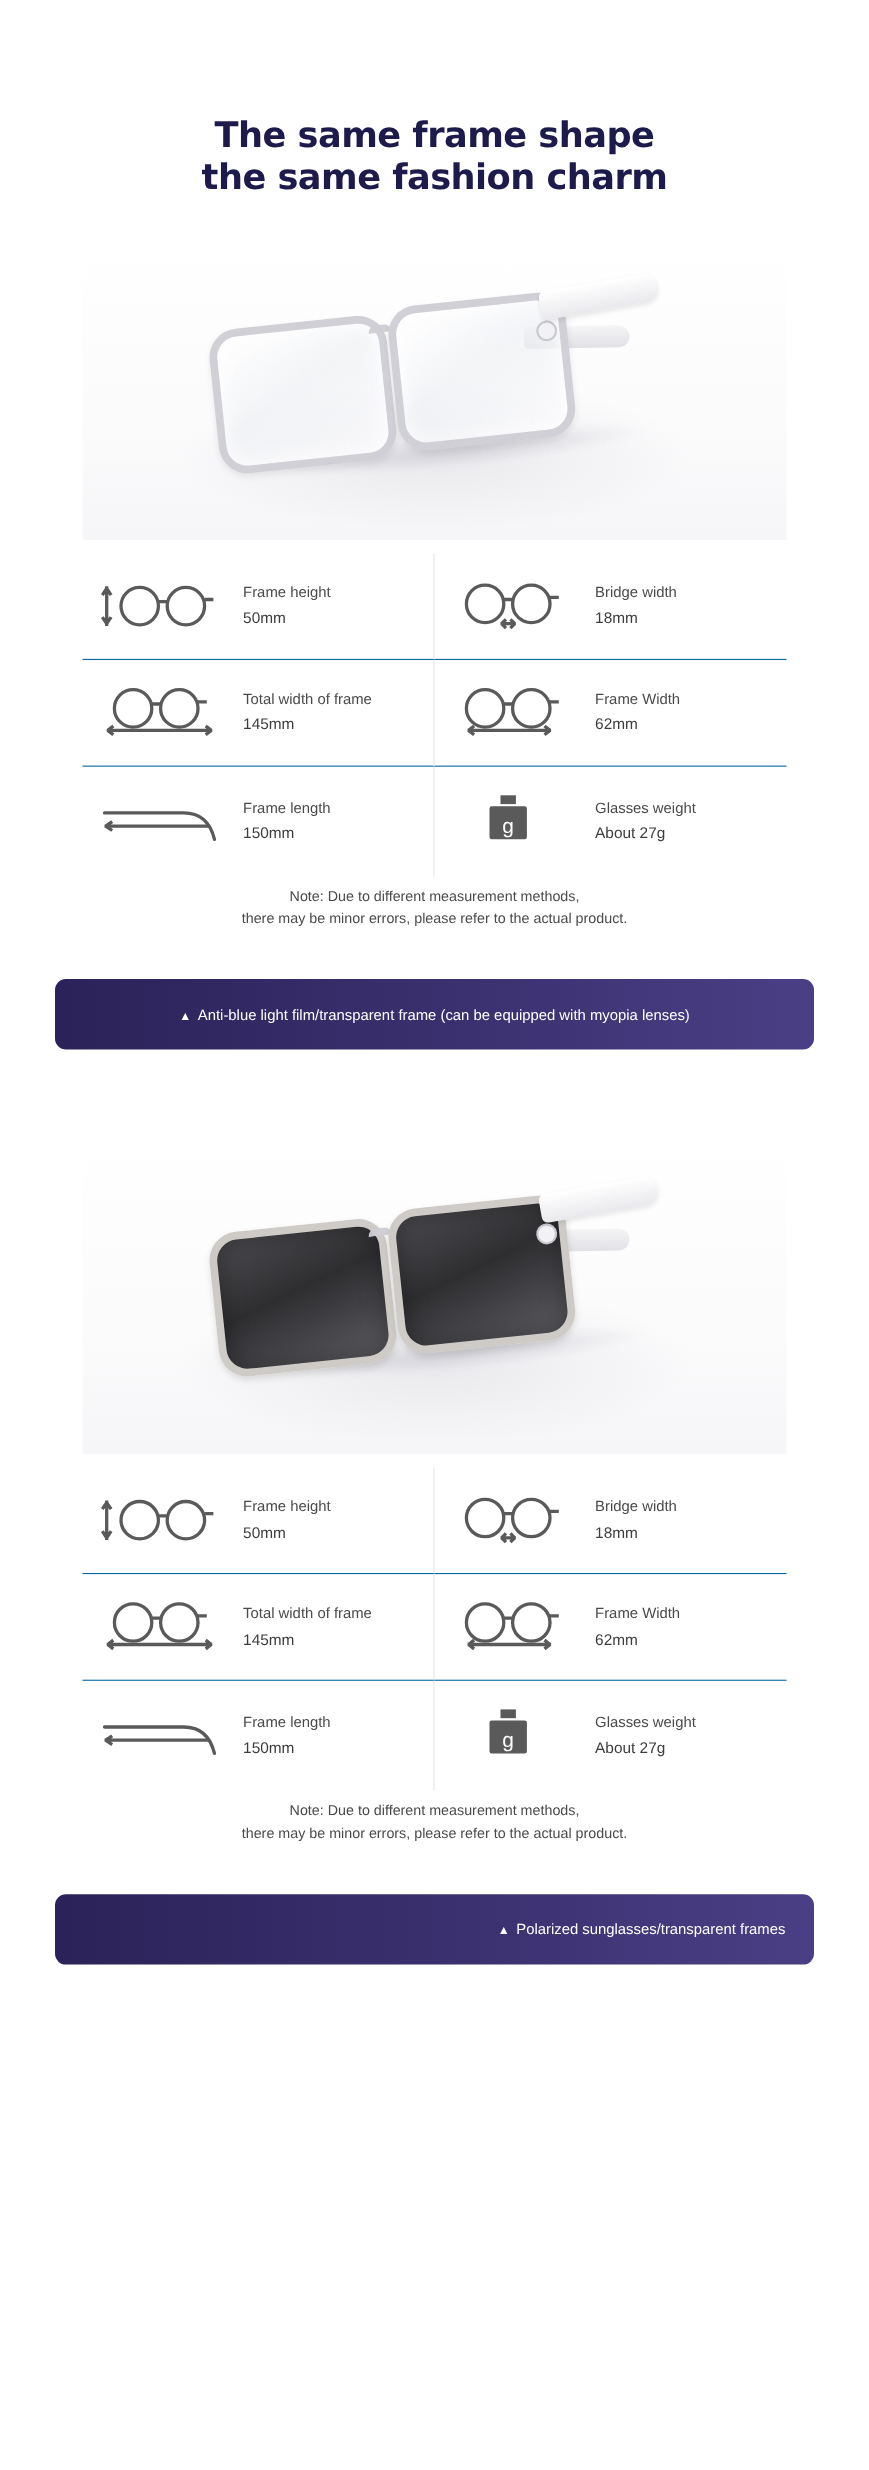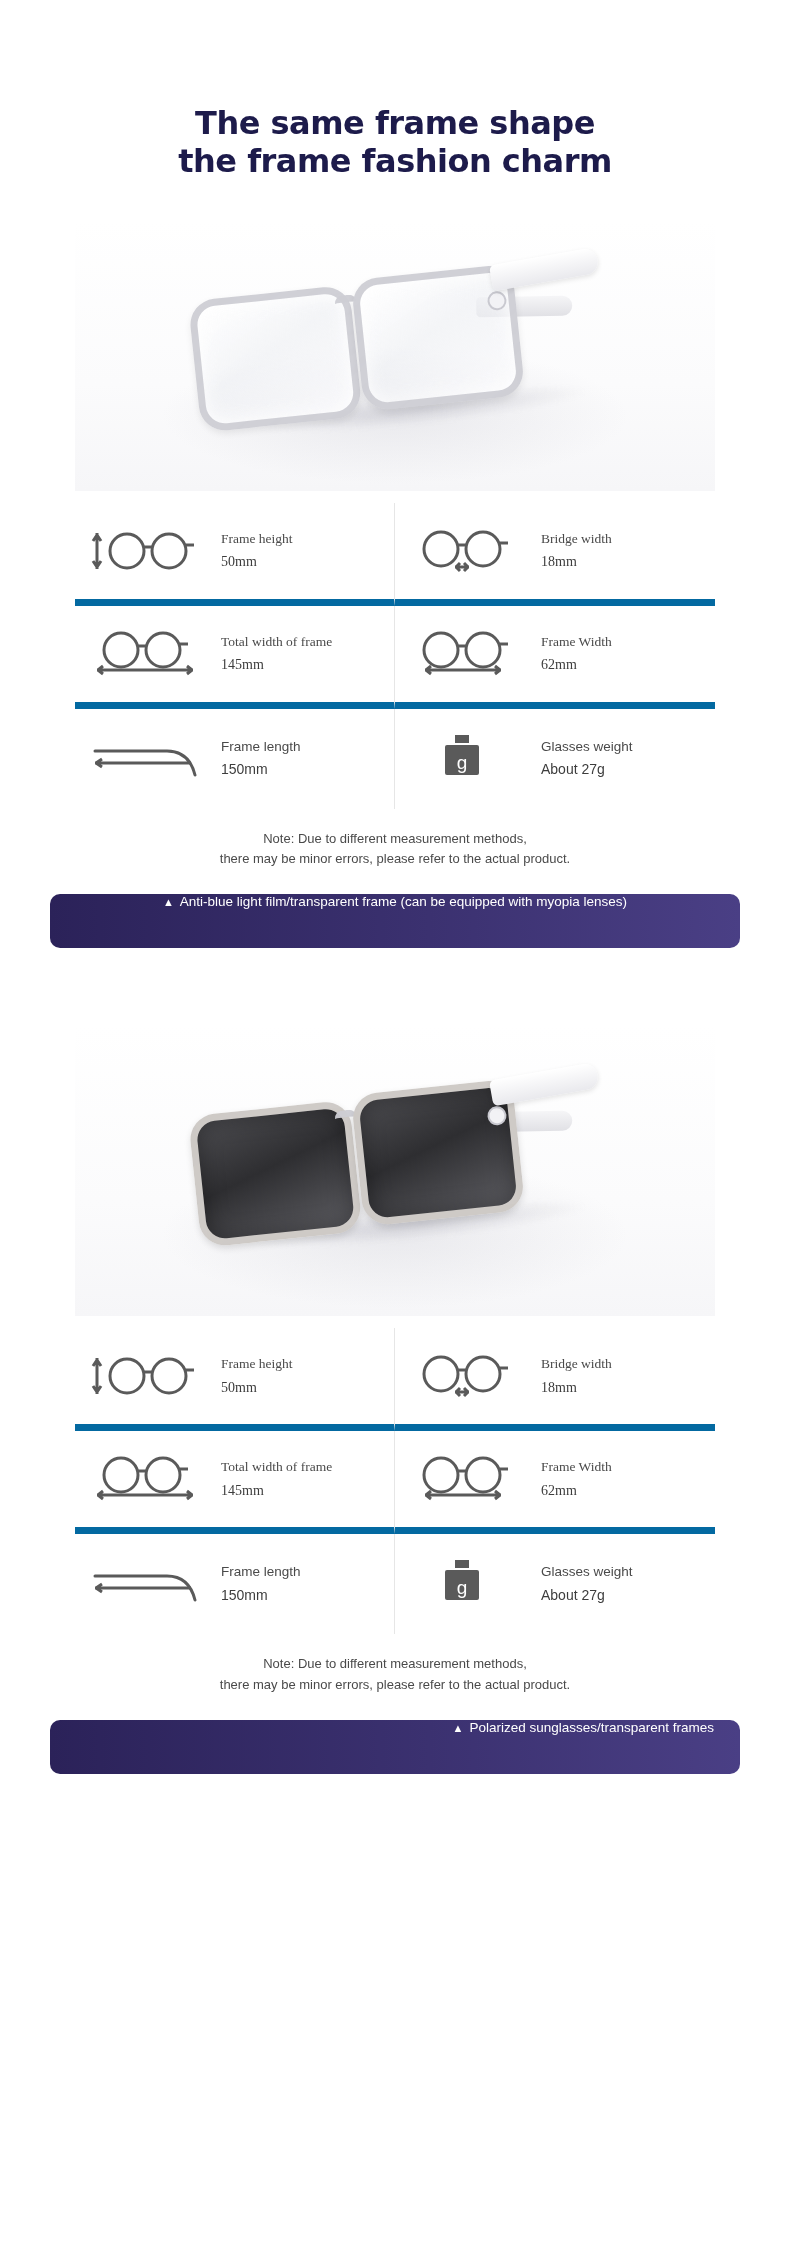--- a/index.html
+++ b/index.html
@@ -146,21 +146,21 @@
     grid-template-columns: 1fr 1fr;
   }
   .spec-cell {
     display: flex;
     align-items: center;
     padding: 22px 6px 22px 10px;
     min-height: 66px;
     box-sizing: border-box;
   }
   .spec-cell.divider-r { border-right: 1px solid #e6e6e6; }
-  .spec-cell.divider-b { border-bottom: 7px solid #0369a1; font-family: Liberation Serif, serif; }
+  .spec-cell.divider-b { border-bottom: 1px solid #0369a1; }
   .spec-icon {
     width: 128px;
     flex: 0 0 128px;
     display: flex;
     align-items: center;
     justify-content: center;
     color: #5a5a5a;
   }
   .spec-text { padding-left: 8px; }
   .spec-label {
@@ -174,49 +174,50 @@
     line-height: 1.5;
     margin-top: 2px;
   }
 
   
   .note {
     text-align: center;
     font-size: 13px;
     color: #4a4a4a;
     line-height: 1.6;
-    margin-top: 20px;
+    margin-top: 8px;
   }
 
   
   .banner {
     width: 690px;
-    margin: 24px auto 0;
-    height: 54px;
+    margin: 44px auto 0;
+    height: 64px;
     border-radius: 10px;
     background: linear-gradient(90deg, #2b2259 0%, #3b3170 55%, #4a3f85 100%);
     display: flex;
+    align-items: center;
     color: #ffffff;
     font-size: 13.5px;
   }
   .banner.right { justify-content: flex-end; }
   .banner.center { justify-content: center; }
   .banner-text { padding: 0 26px; white-space: nowrap; }
   .tri { font-size: 11px; margin-right: 6px; }
 
   .section-gap { height: 60px; }
 </style>
 </head>
 <body>
 
 <div class="page">
 
   <div class="headline">
     <span class="headline-line">The same frame shape</span>
-    <span class="headline-line">the frame fashion charm</span>
+    <span class="headline-line">the same fashion charm</span>
   </div>
 
   <div class="photo-wrap">
     <div class="photo-stage">
       <div class="glasses">
         <div class="shadow"></div>
         <div class="temple2"></div>
         <div class="lens left"></div>
         <div class="bridge"></div>
         <div class="lens right"></div>

